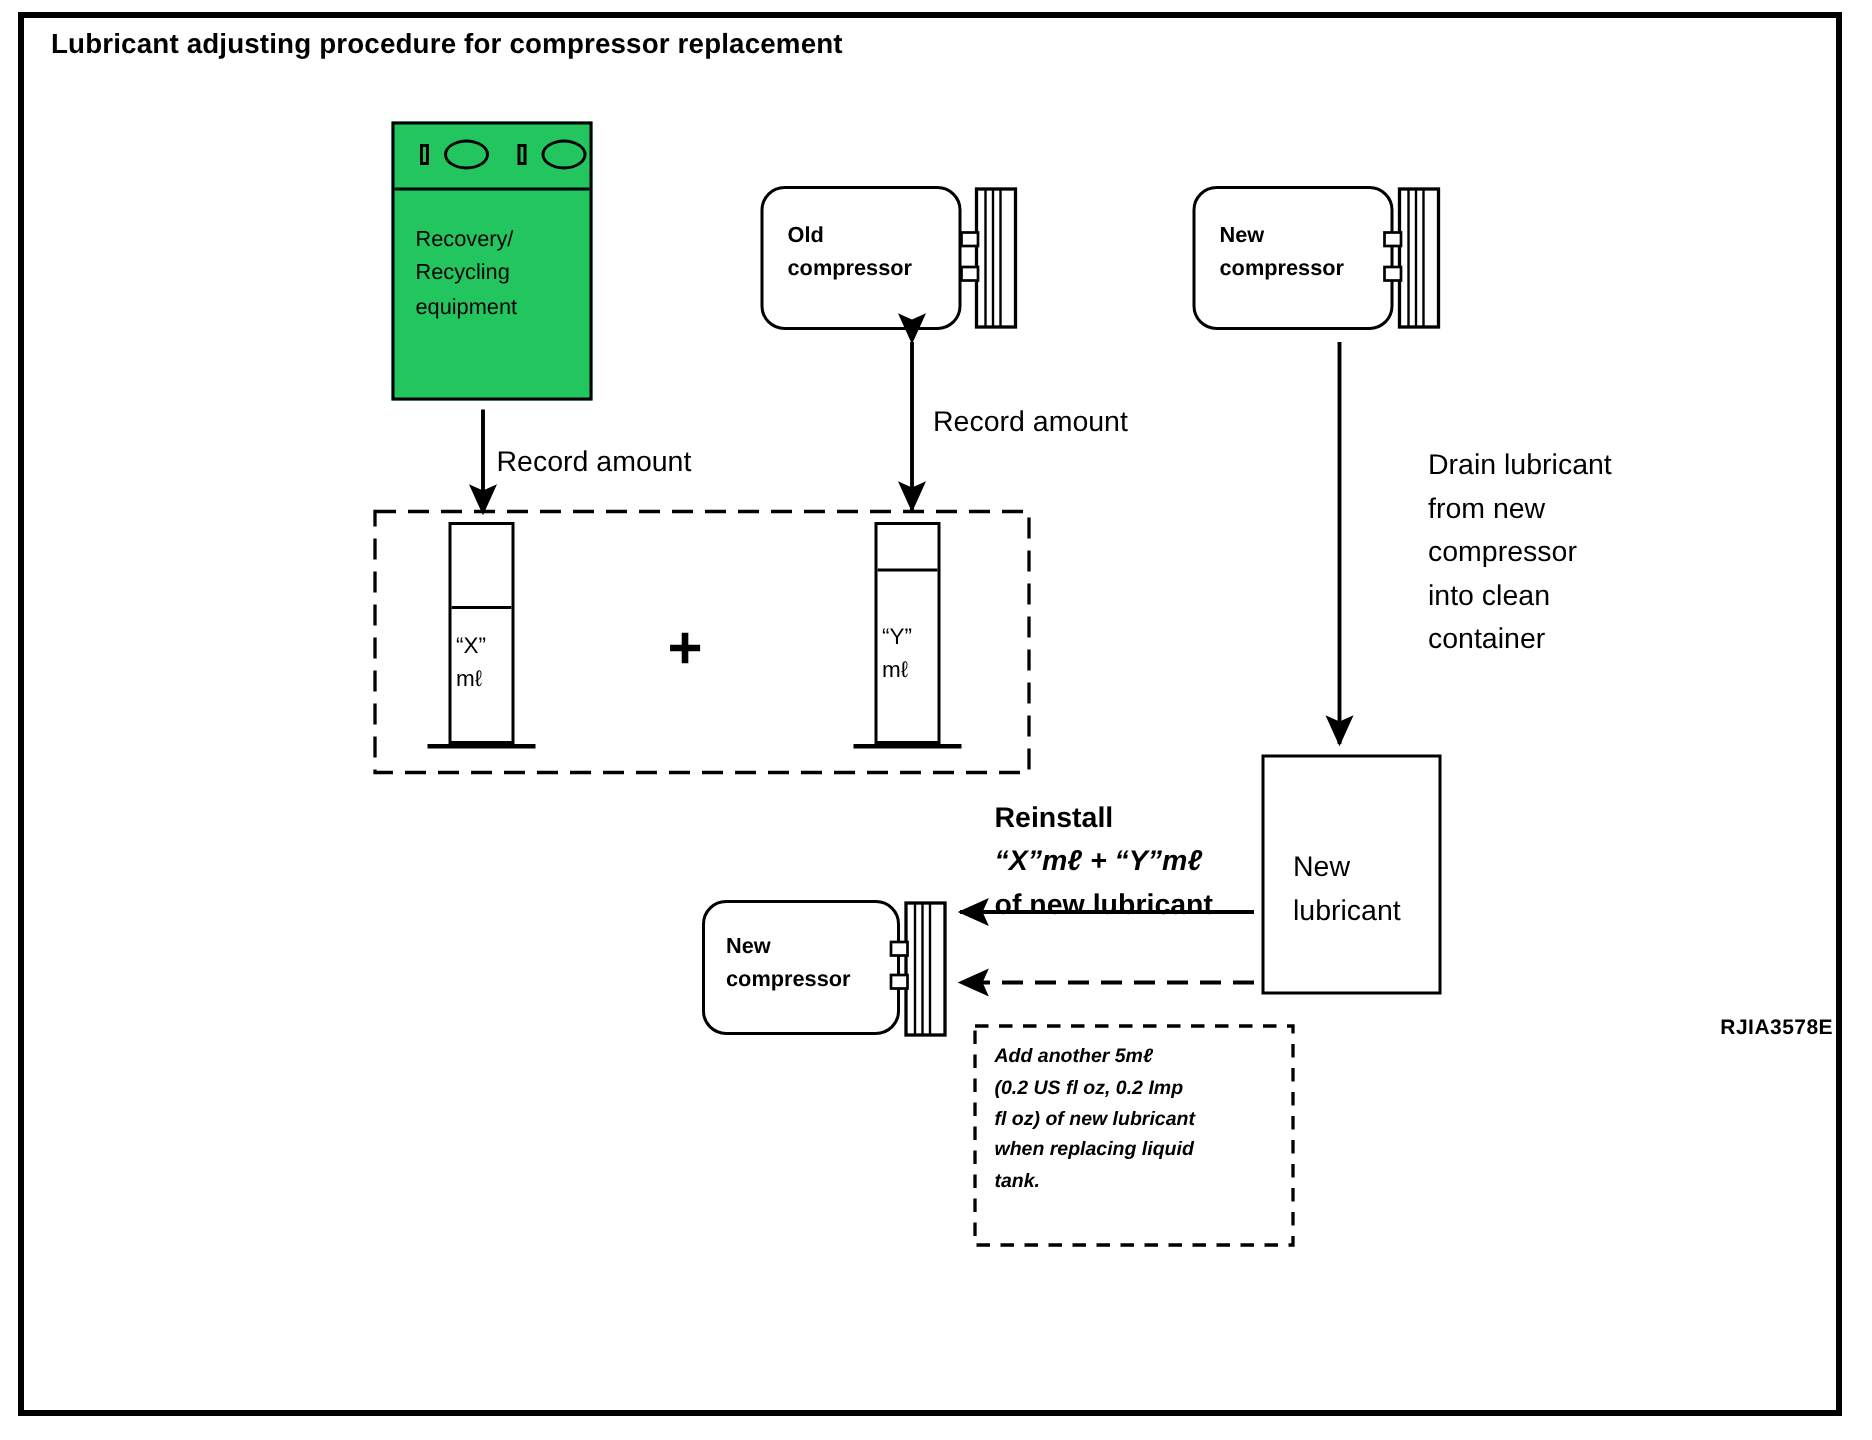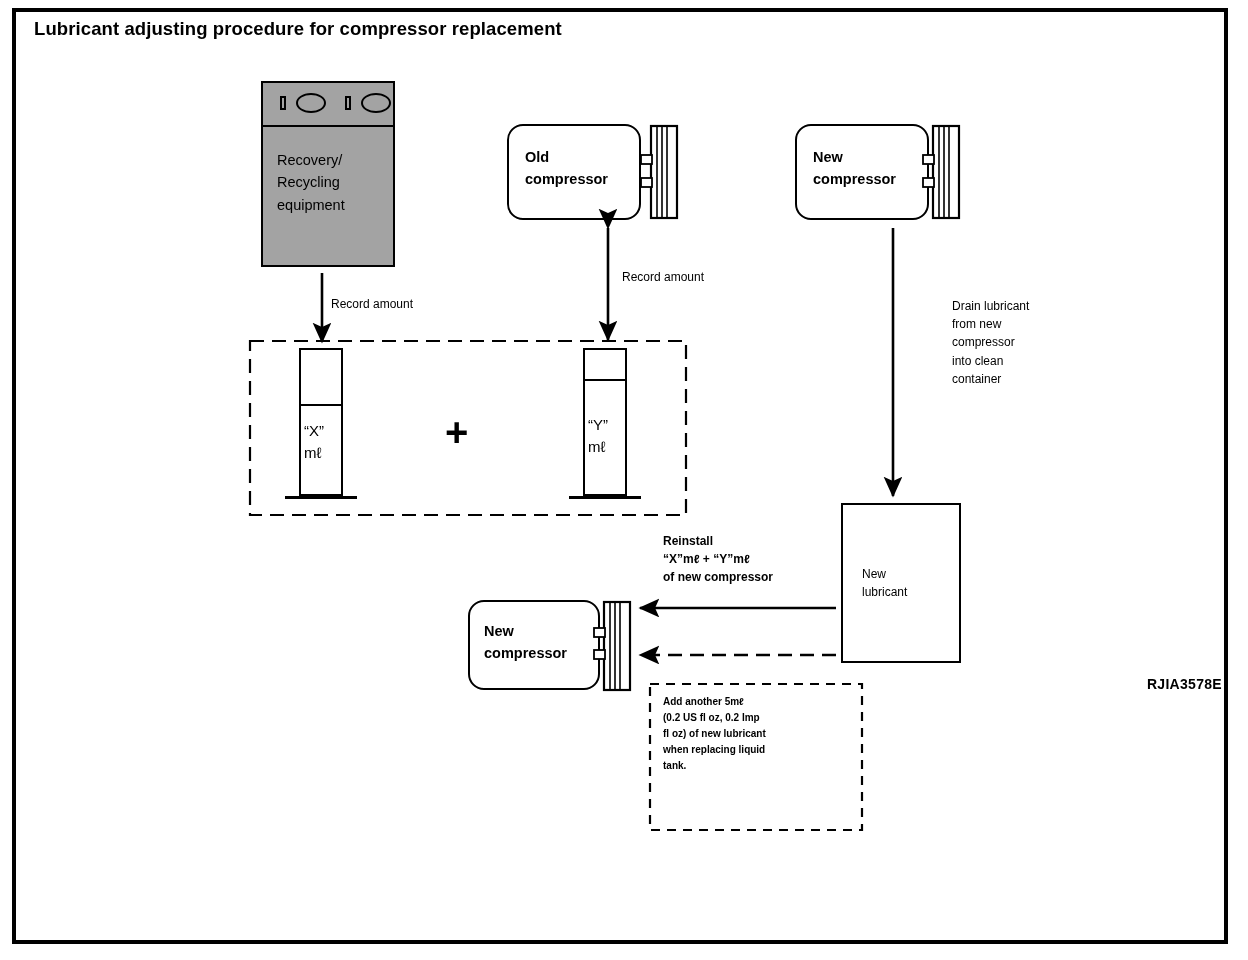--- a/index.html
+++ b/index.html
@@ -53,34 +53,34 @@
 
   
   .box-line {
     position: absolute;
     border: 2px solid #000;
     box-sizing: border-box;
     background: #fff;
   }
   .lbl {
     position: absolute;
-    font-size: 12px;
+    font-size: 19px;
     line-height: 1.52;
     white-space: pre-line;
   }
   .lbl.b { font-weight: bold; }
 
   
   #rre {
     position: absolute;
     left: 261px; top: 81px;
     width: 134px; height: 186px;
     border: 2px solid #000;
     box-sizing: border-box;
-    background: #a3a3a3;
+    background: #22c55e;
   }
   #rre-panel {
     position: absolute;
     left: 0; top: 0;
     width: 100%; height: 44px;
     border-bottom: 2px solid #000;
     box-sizing: border-box;
   }
   #rre-text {
     position: absolute;
@@ -230,26 +230,26 @@
   <div class="lbl" style="left:331px; top:295px;">Record amount</div>
   <div class="lbl" style="left:622px; top:268px;">Record amount</div>
   <div class="lbl" style="left:904px; top:297px;margin-left:48px;">Drain lubricant
 from new
 compressor
 into clean
 container</div>
 
   <div style="position:absolute; left:663px; top:504px;margin-top:28px;">
     <div class="lbl b" style="position:relative; left:0; top:0;">Reinstall</div>
-    <div class="lbl b" style="position:relative; left:0; top:0;">“X”mℓ  +  “Y”mℓ</div>
-    <div class="lbl b" style="position:relative; left:0; top:0;">of new compressor</div>
+    <div class="lbl b" style="position:relative; left:0; top:0;font-style:italic;">“X”mℓ  +  “Y”mℓ</div>
+    <div class="lbl b" style="position:relative; left:0; top:0;">of new lubricant</div>
   </div>
 
   <div class="dashbox" style="left:650px; top:684px; width:212px; height:146px;"></div>
-  <div class="lbl b" style="left:663px; top:694px; font-size:10px; line-height:1.6;">Add another 5mℓ
+  <div class="lbl b" style="left:663px; top:694px; font-size:13px; line-height:1.6;font-style:italic;">Add another 5mℓ
 (0.2 US fl oz, 0.2 Imp
  fl oz) of new lubricant
 when replacing liquid
 tank.</div>
 
   <svg class="overlay" viewBox="0 0 1248 960">
     <defs>
       <marker id="ah" markerWidth="9" markerHeight="9" refX="7.4" refY="3.6" orient="auto" markerUnits="strokeWidth">
         <path d="M0,0 L8,3.6 L0,7.2 L1.6,3.6 z" fill="#000"></path>
       </marker>

